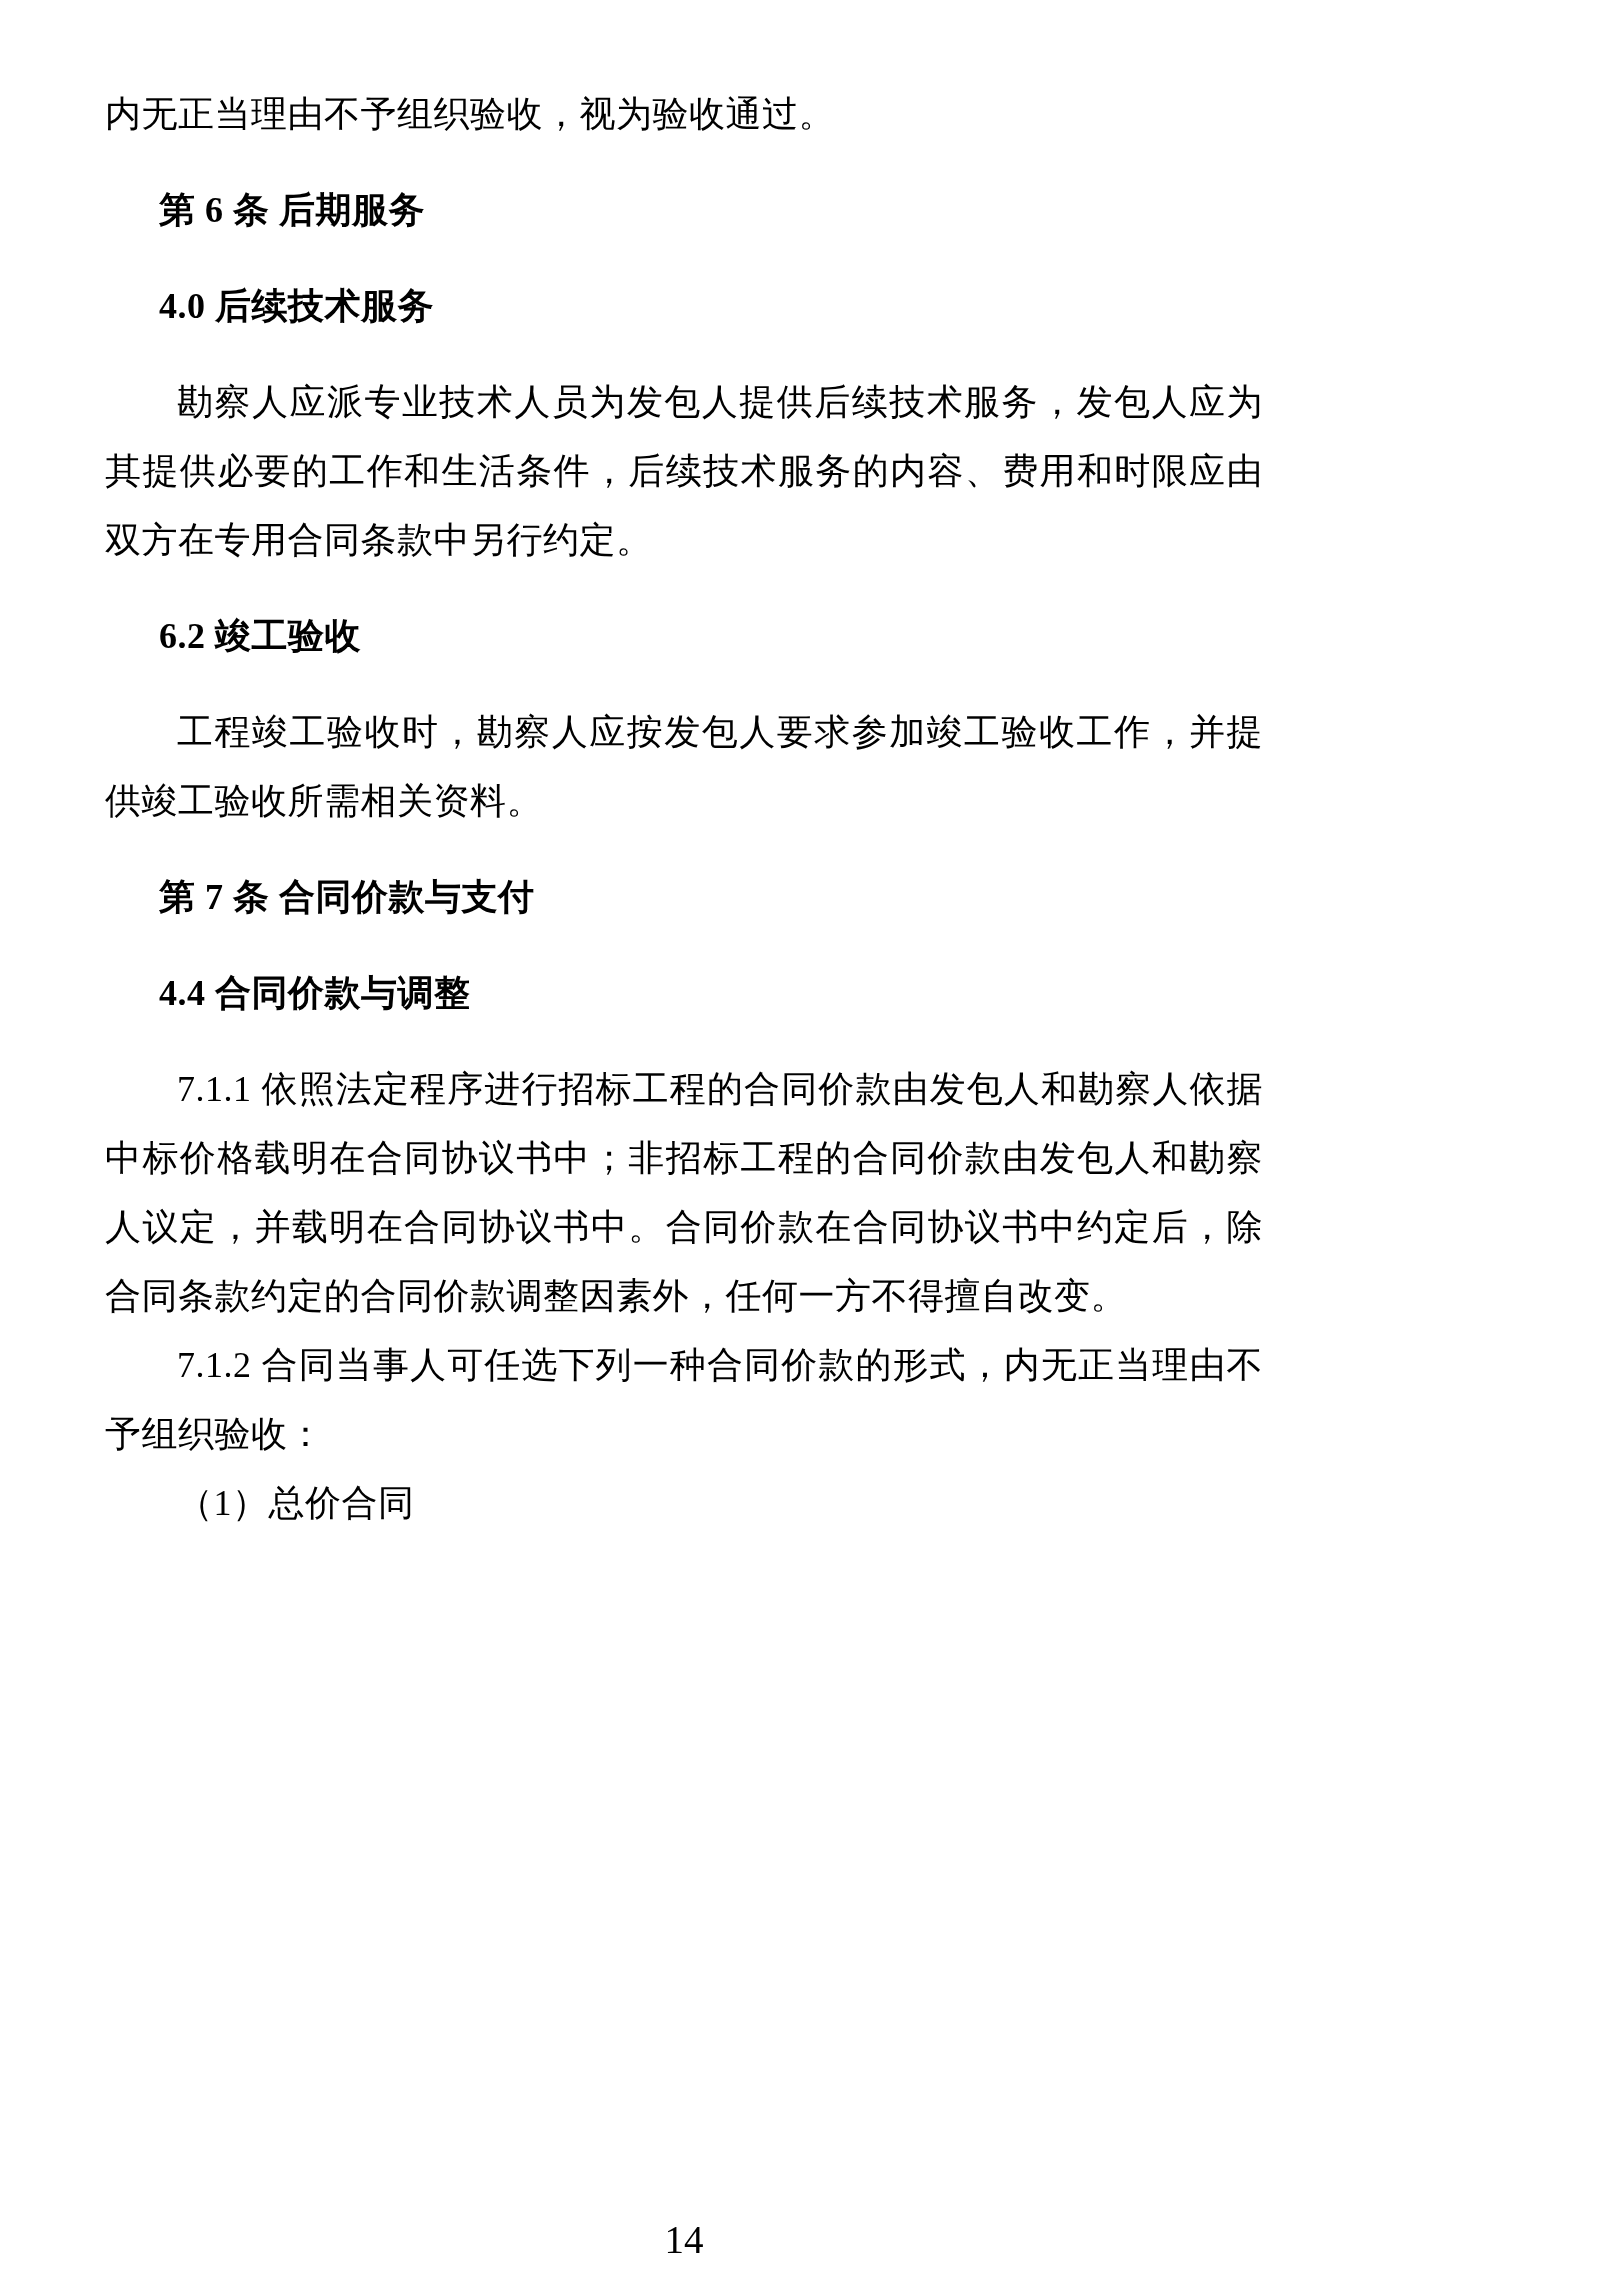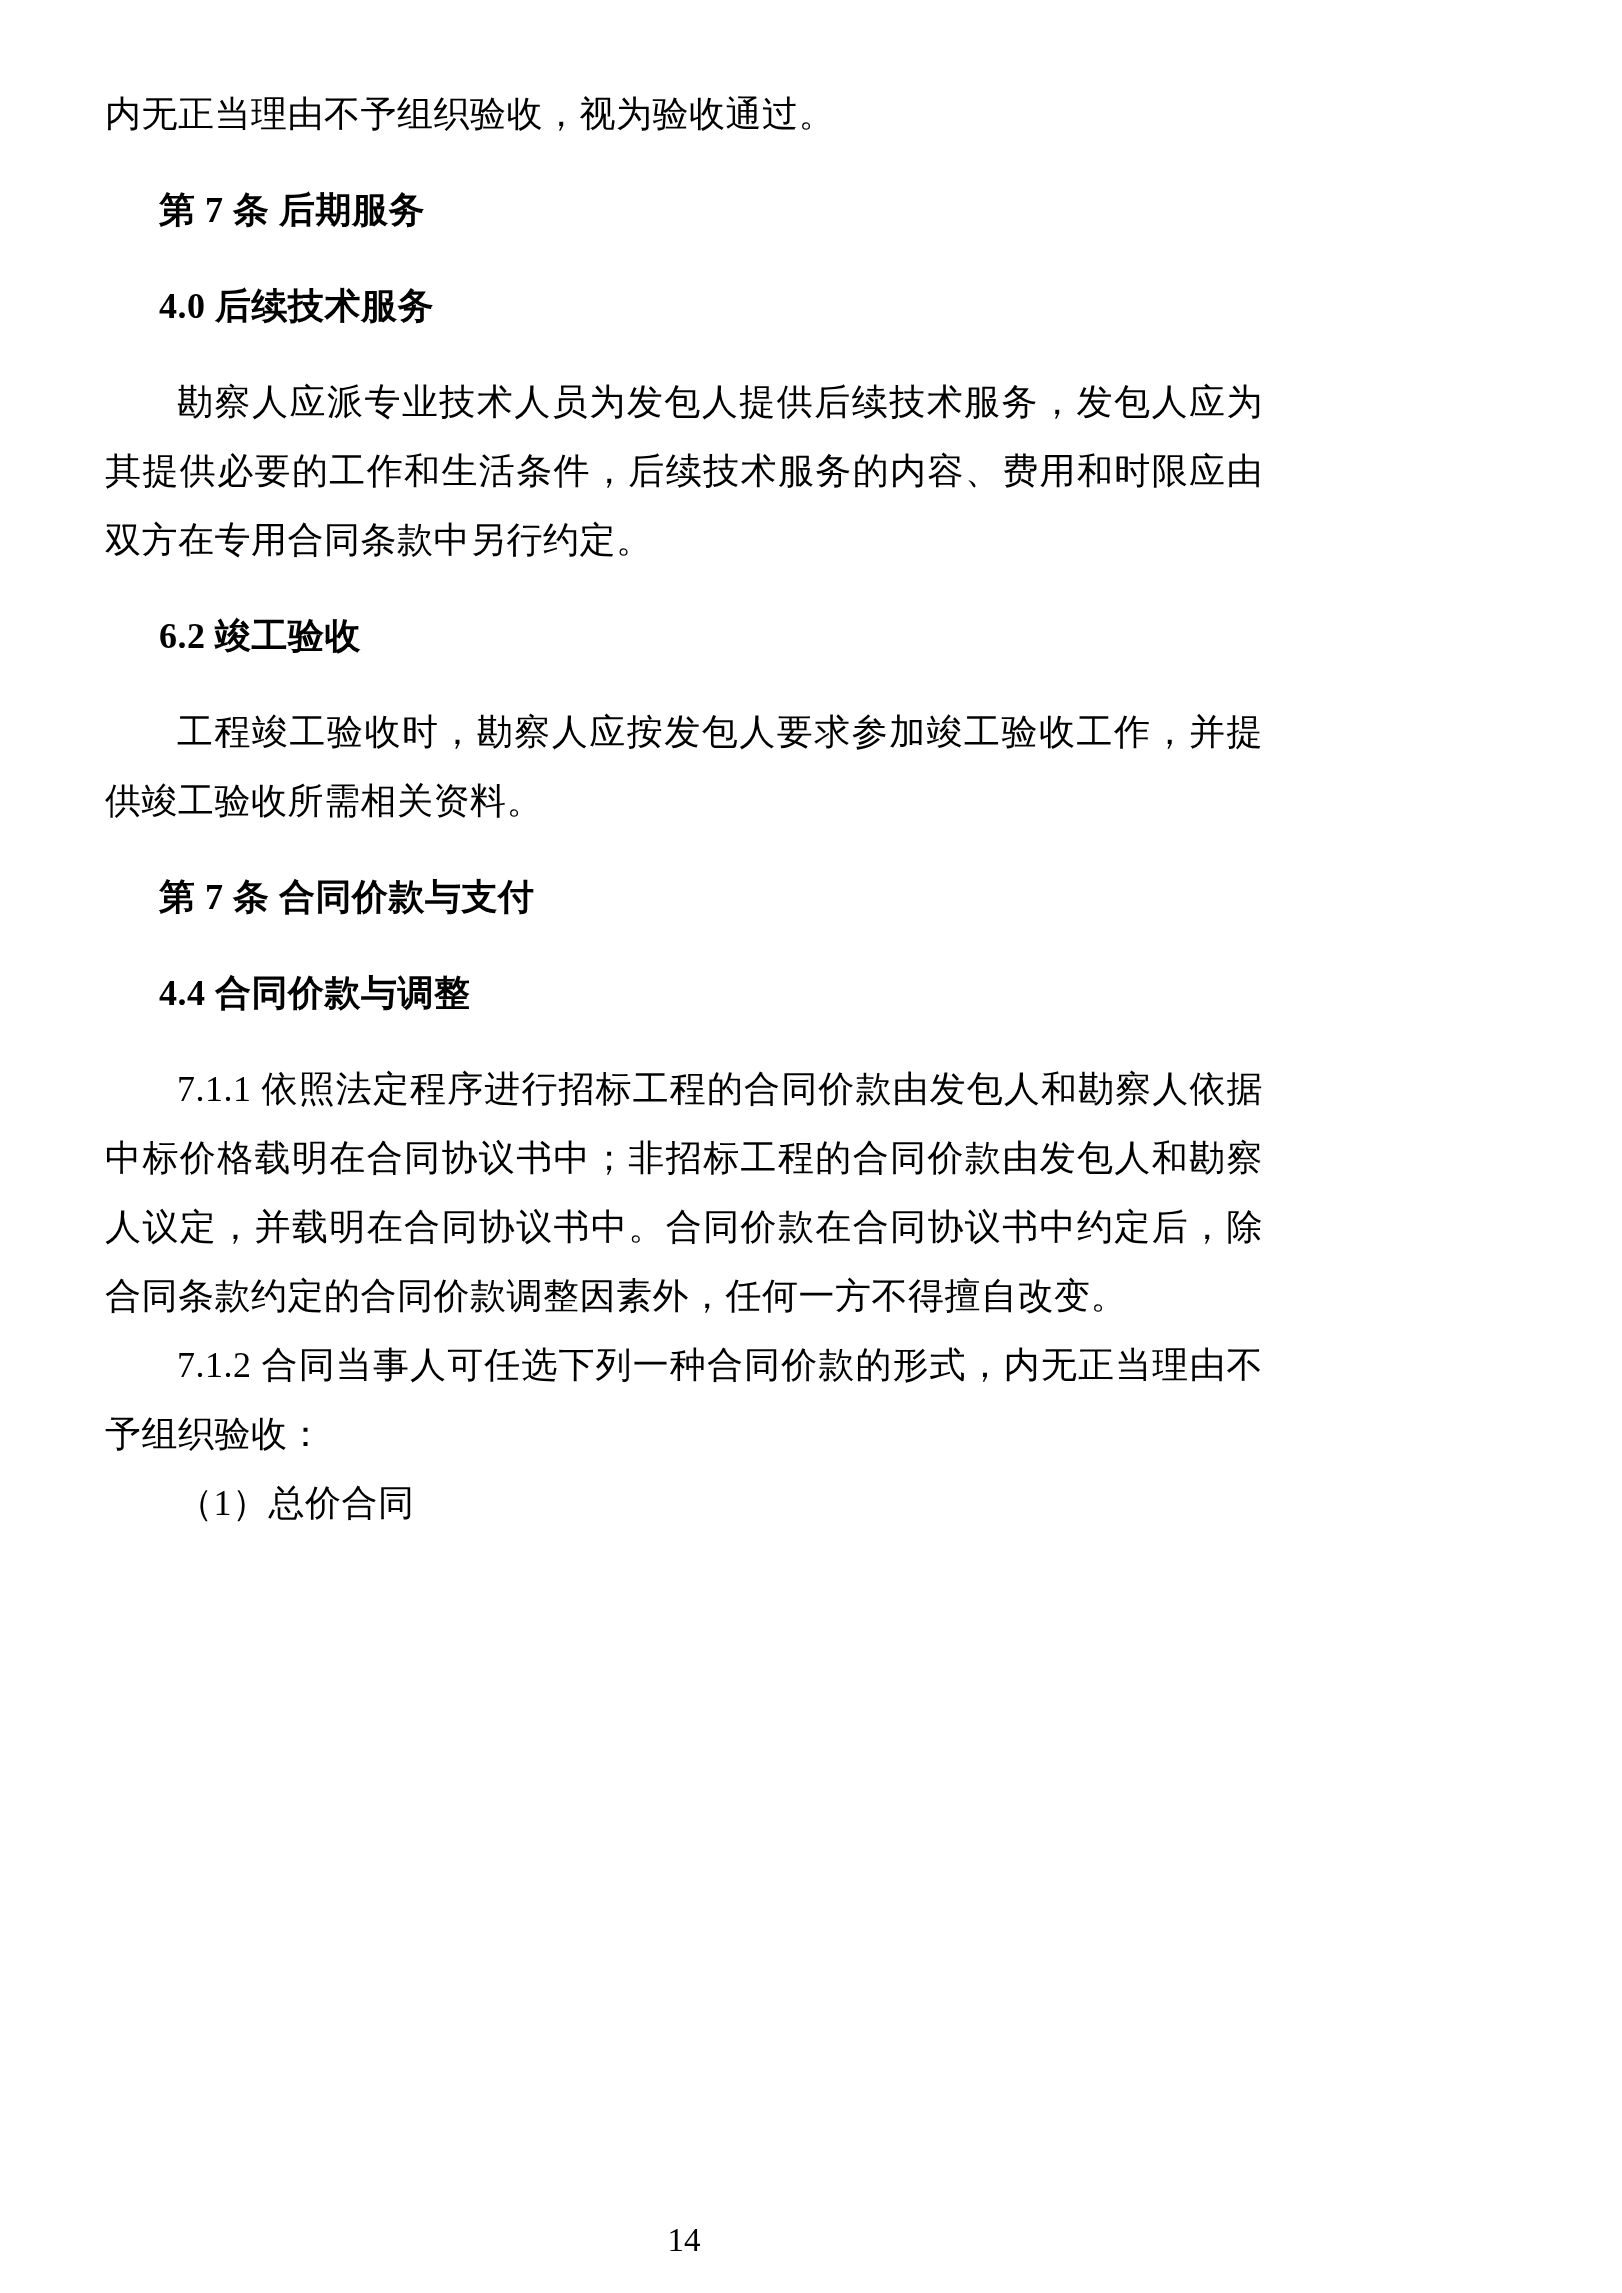--- a/index.html
+++ b/index.html
@@ -34,32 +34,32 @@
       text-indent: 1.5em;
       margin: 27px 0 !important;
       text-align: left !important;
     }
     .footer {
       position: absolute;
       left: 0;
       bottom: 36px;
       width: 100%;
       text-align: center;
-      font-size: 33px;
+      font-size: 39px;
       line-height: 36px;
     }
   </style>
 </head>
 <body>
 
 <div class="page">
   <div class="content">
     <p class="para-noindent">内无正当理由不予组织验收，视为验收通过。</p>
 
-    <p class="heading">第 7 条 后期服务</p>
+    <p class="heading">第 6 条 后期服务</p>
 
     <p class="heading">4.0 后续技术服务</p>
 
     <p class="para-indent">勘察人应派专业技术人员为发包人提供后续技术服务，发包人应为其提供必要的工作和生活条件，后续技术服务的内容、费用和时限应由双方在专用合同条款中另行约定。</p>
 
     <p class="heading">6.2 竣工验收</p>
 
     <p class="para-indent">工程竣工验收时，勘察人应按发包人要求参加竣工验收工作，并提供竣工验收所需相关资料。</p>
 
     <p class="heading">第 7 条 合同价款与支付</p>

